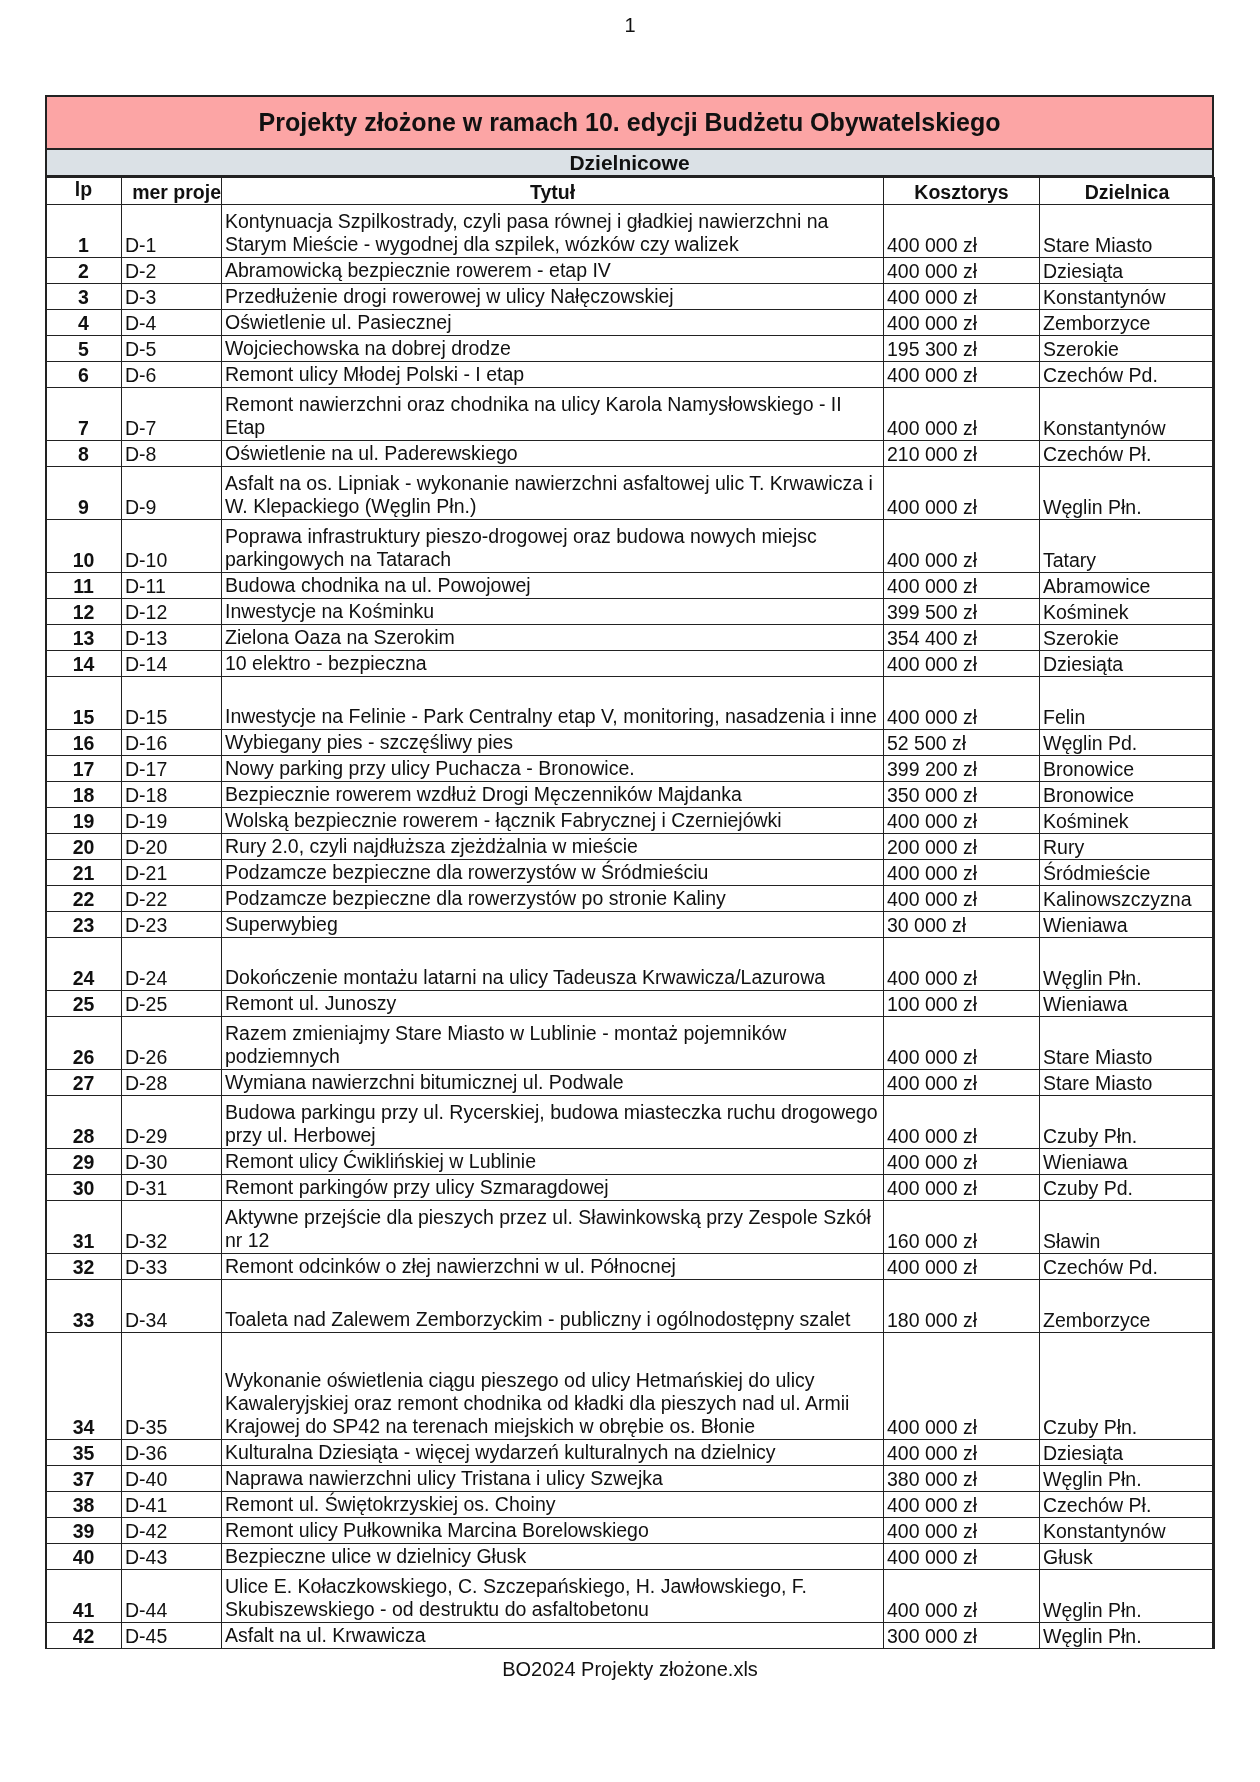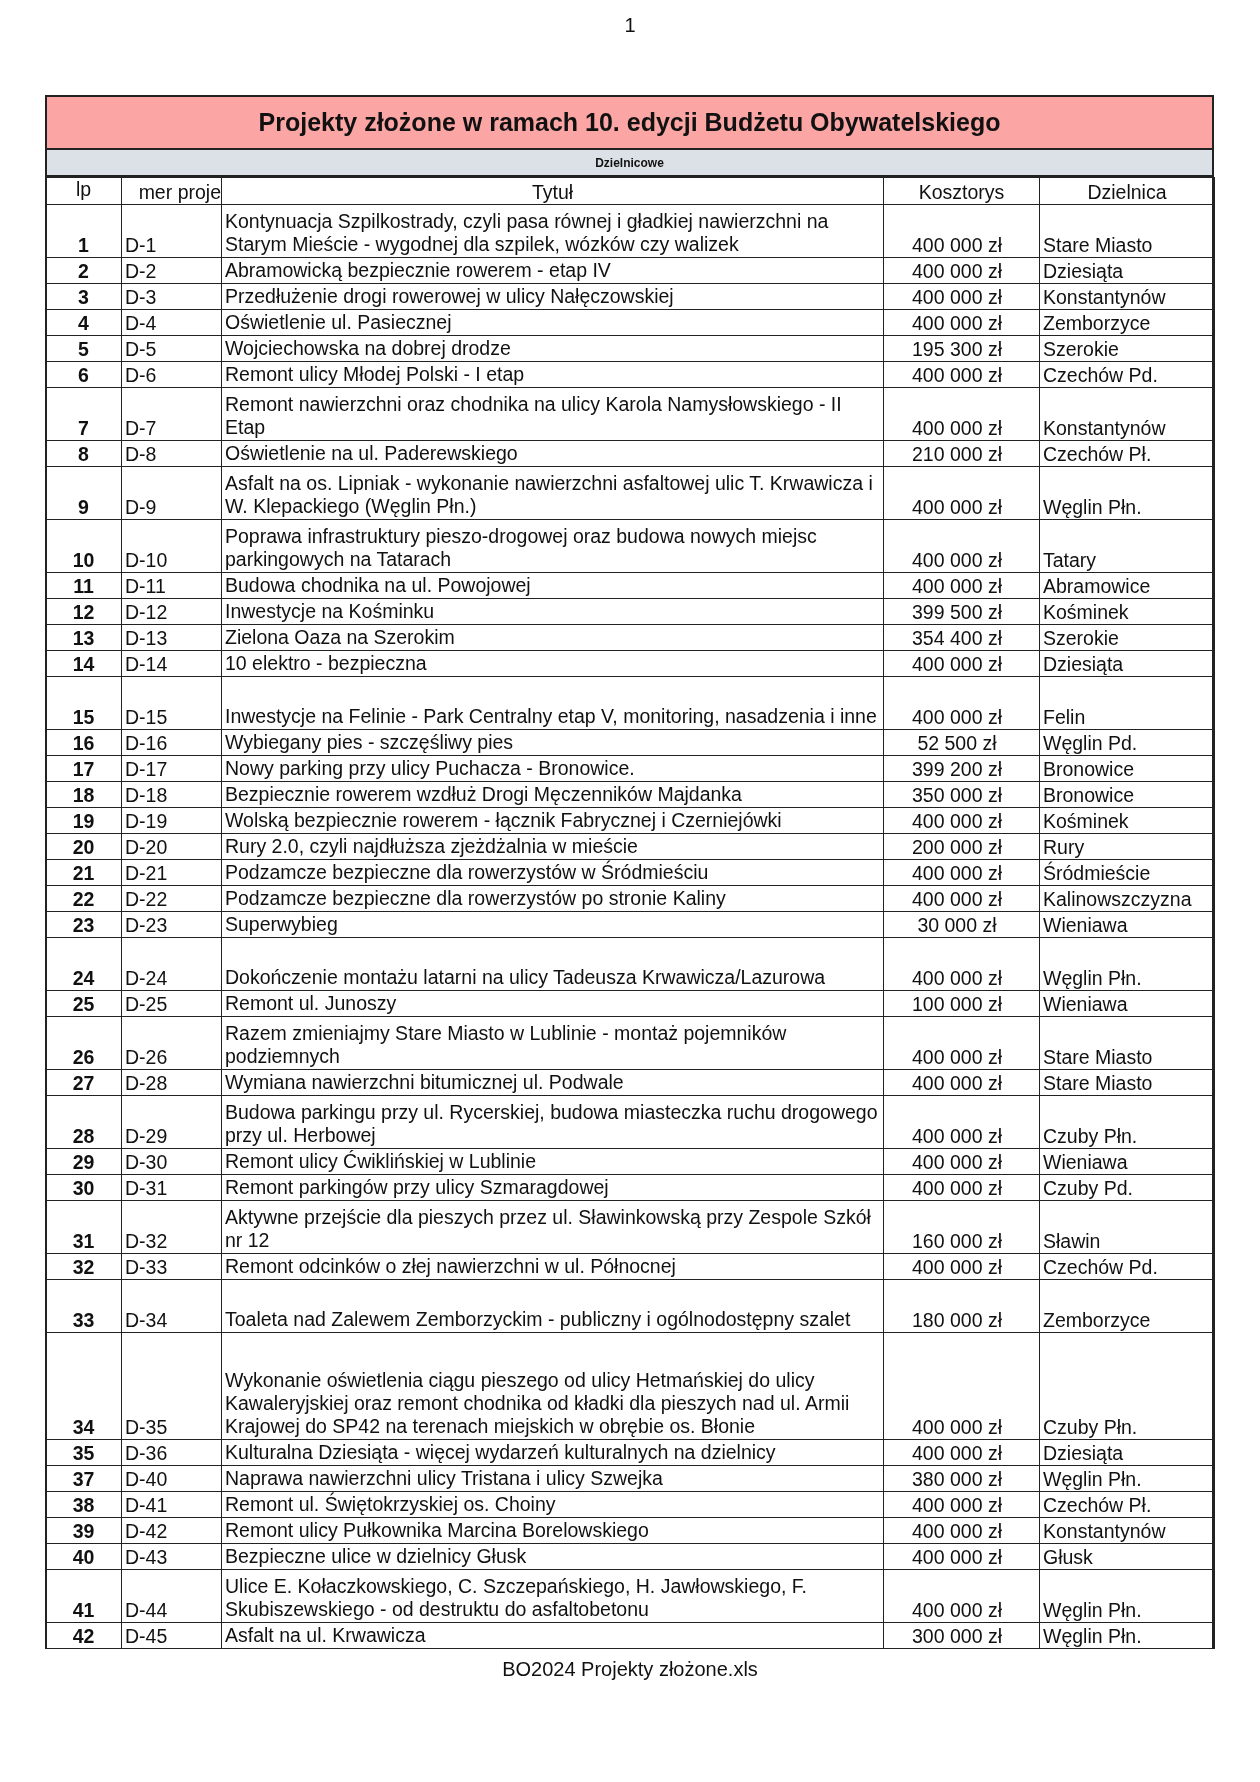--- a/index.html
+++ b/index.html
@@ -7,35 +7,35 @@
          font-family: "Liberation Sans", sans-serif; color: #111; }
   .page-number { position: absolute; top: 14px; left: 0; width: 1260px; text-align: center;
                  font-size: 20px; }
   .sheet { position: absolute; left: 45px; top: 95px; width: 1169px; border: 2px solid #222;
            border-bottom: none; box-sizing: border-box; }
   .title-band { height: 53px; background: #fca5a5; border-bottom: 2px solid #222; box-sizing: border-box;
                 display: flex; align-items: center; justify-content: center;
                 font-weight: bold; font-size: 25px; }
   .sub-band { height: 27px; background: #dbe1e6; border-bottom: 2px solid #222; box-sizing: border-box;
               display: flex; align-items: center; justify-content: center;
-              font-weight: bold; font-size: 12px; }
+              font-weight: bold; font-size: 21px; }
   table { border-collapse: collapse; width: 1169px; margin-left: -2px; table-layout: fixed; }
   col.c-lp { width: 76px; } col.c-nr { width: 100px; } col.c-title { width: 662px; }
   col.c-cost { width: 156px; } col.c-dist { width: 175px; }
   th, td { border: 1.5px solid #222; padding: 0 3px; font-size: 19.5px; line-height: 23px;
            vertical-align: bottom; white-space: nowrap; overflow: visible; }
-  th { font-weight: normal; height: 26px; text-align: center; vertical-align: bottom; }
+  th { font-weight: bold; height: 26px; text-align: center; vertical-align: bottom; }
   th.lp { vertical-align: top; }
   th.nr { overflow: hidden; text-align: right; padding: 0; }
   tr.h1 td { height: 24px; }
   tr.h2 td { height: 51px; }
   tr.h4 td { height: 105px; }
   td.lp { text-align: center; font-weight: bold; }
   td.title { white-space: normal; line-height: 23px; padding-bottom: 1px; }
-  td.cost { text-align: center; padding-right: 12px; }
+  td.cost { text-align: left; padding-right: 12px; }
   td.dist { padding-left: 3px; }
   .footer { position: absolute; top: 1658px; left: 0; width: 1260px; text-align: center; font-size: 20px; }
 </style>
 </head>
 <body>
 
 <div class="page-number">1</div>
 
 <div class="sheet">
   <div class="title-band">Projekty złożone w ramach 10. edycji Budżetu Obywatelskiego</div>

